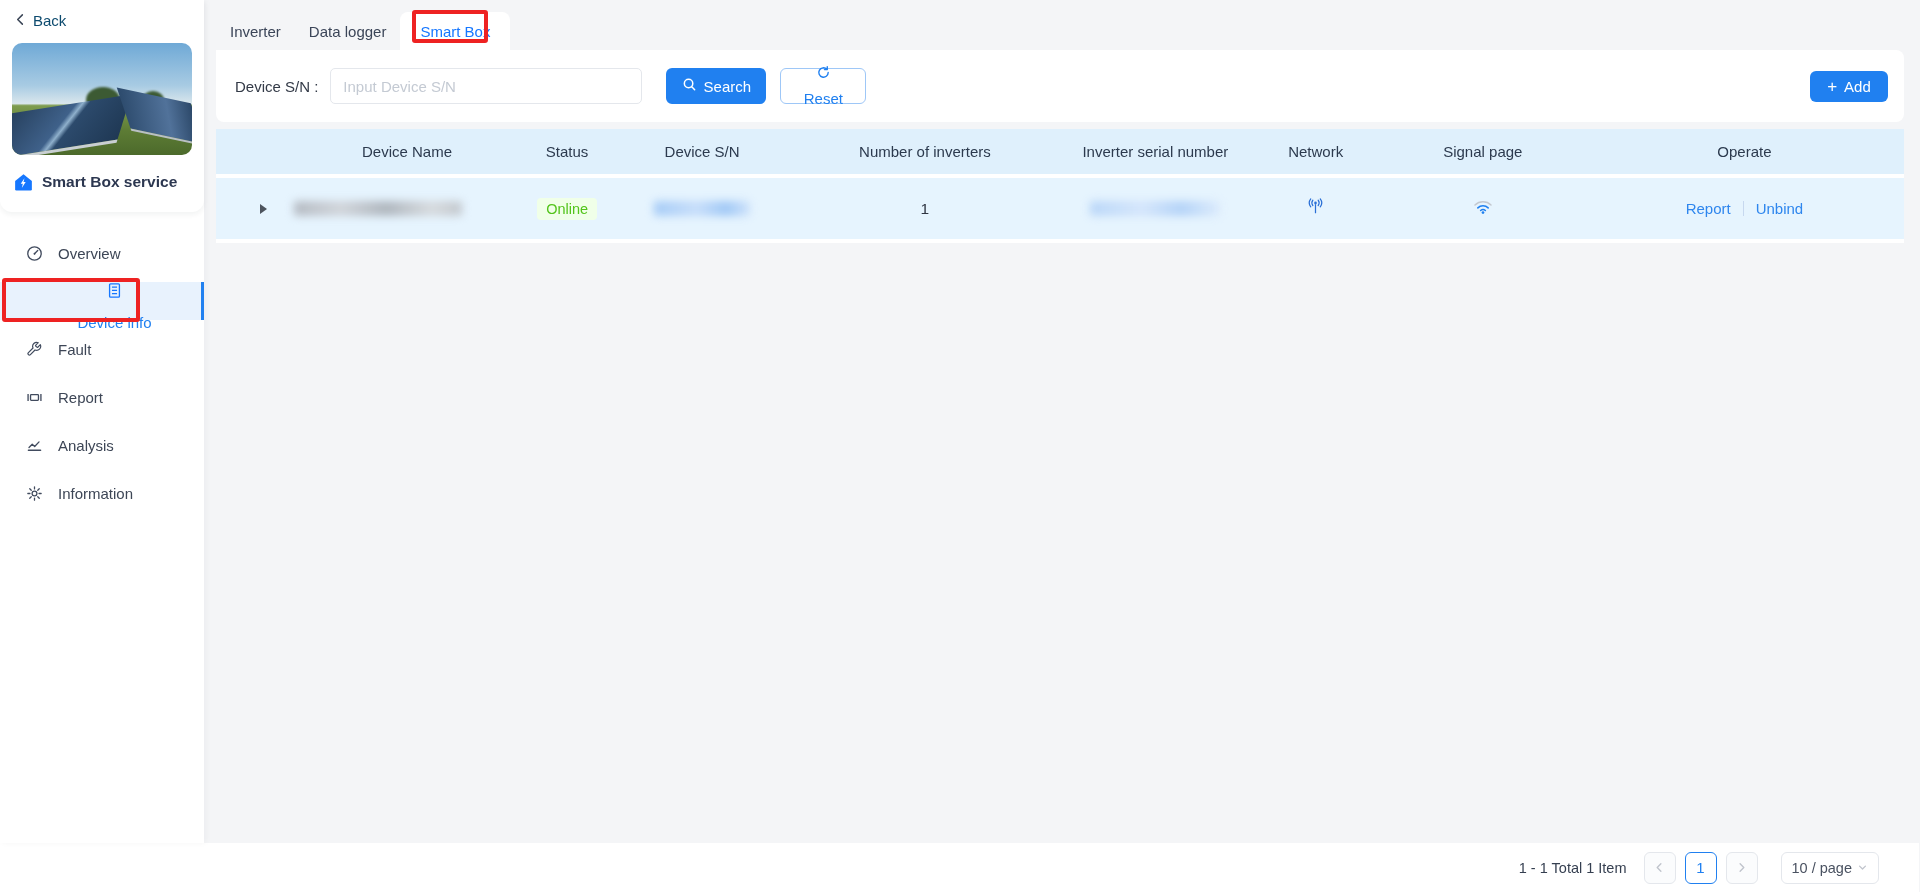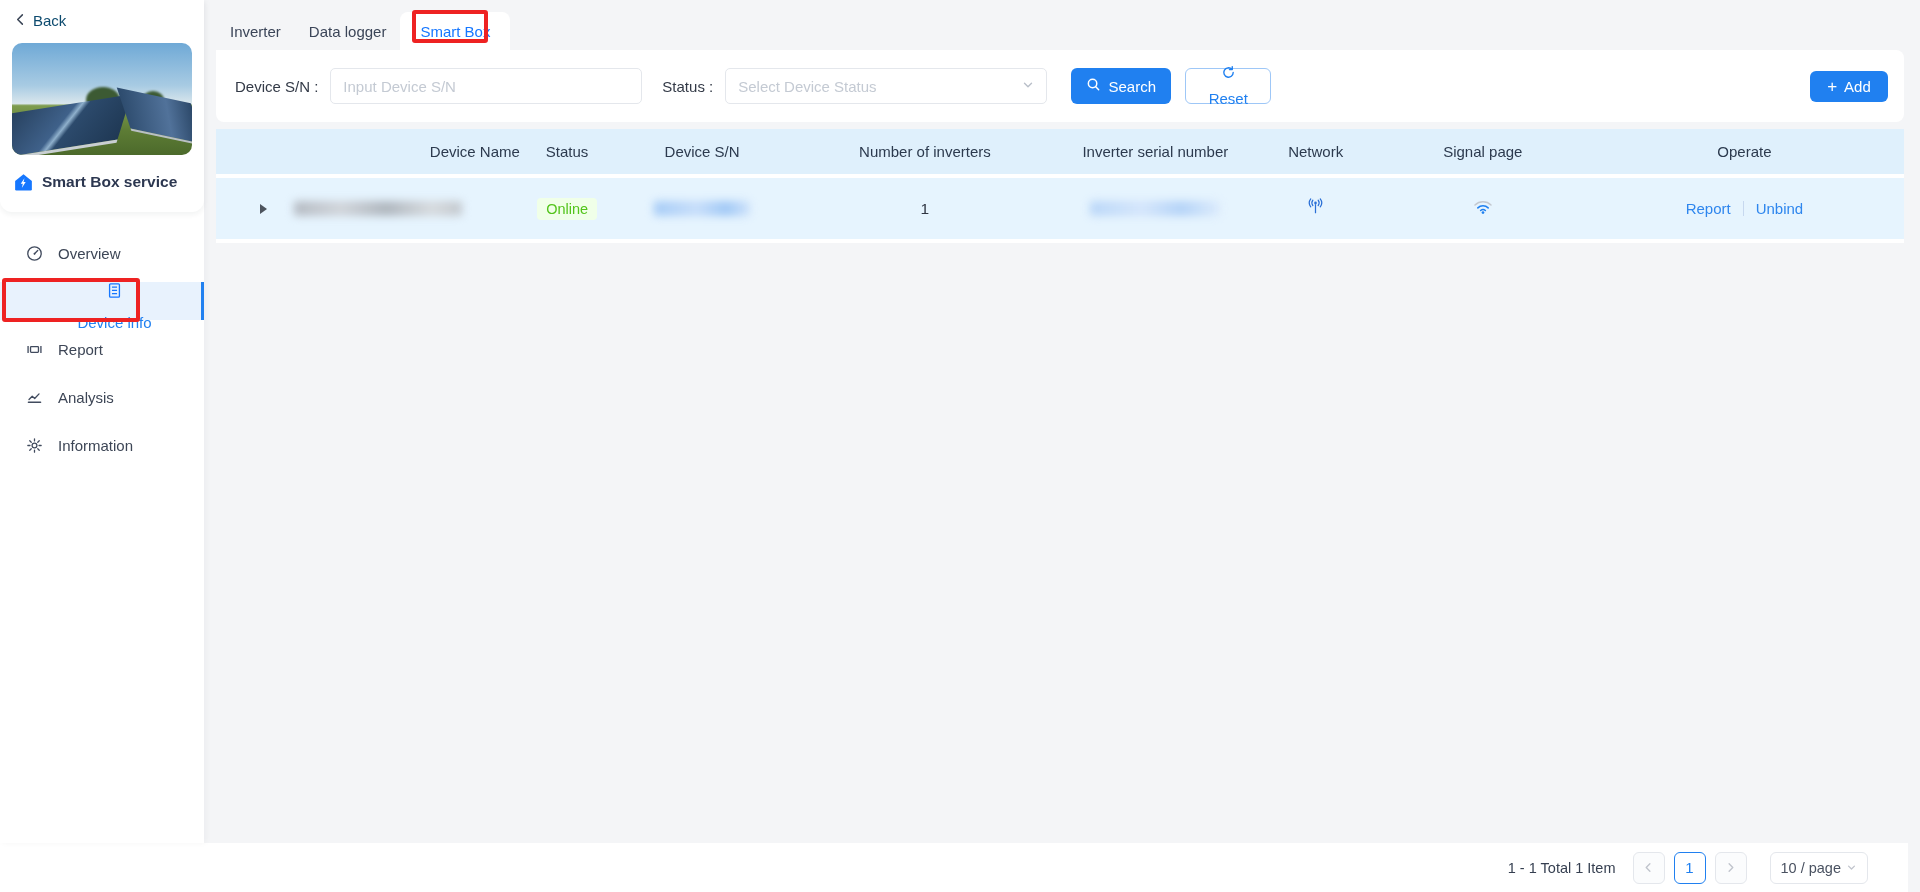--- a/index.html
+++ b/index.html
@@ -65,39 +65,39 @@
     border-color:#9ec7f7;flex-direction:column;}
   .btn-add{margin-left:auto;width:78px;height:31px;background:var(--primary,#2080f0);color:#fff;
     font-size:15px;border-radius:6px;}
   .btn-add .plus{font-size:17px;line-height:1;}
 
   
   .grid{display:grid;grid-template-columns:3.8% 14.2% 5.6% 10.4% 16% 11.3% 7.7% 12.1% 18.9%;
     align-items:center;}
   .thead{height:45px;background:var(--header_bg,#dff0fc);font-size:15px;color:#2c3a4e;}
   .th{text-align:center;}
-  .th.left{text-align:right;padding-left:14px;}
+  .th.left{text-align:center;padding-left:14px;}
   .trow{height:69px;background:var(--row_bg,#e6f4fe);border-top:4px solid #fff;border-bottom:4px solid #fff;}
   .td{display:flex;justify-content:center;align-items:center;}
   .td.left{justify-content:flex-start;padding-left:14px;}
   .caret{width:0;height:0;border-left:7px solid #4d545e;border-top:5px solid transparent;
     border-bottom:5px solid transparent;margin-left:30px;cursor:pointer;}
   .redact{height:15px;border-radius:3px;filter:blur(4px);}
   .redact.gray{width:168px;background:linear-gradient(90deg,#b4bac2,#d0d4da 28%,#aeb5bd 55%,#d6dade 82%,#c2c7cd);}
   .redact.blue{width:96px;background:linear-gradient(90deg,#a5cbf6,#c6ddfa 45%,#9fc7f5 75%,#cfe3fb);}
   .redact.blue2{width:130px;background:linear-gradient(90deg,#b9d6f8,#d4e5fb 40%,#b3d2f7 70%,#dcebfc);}
   .badge-online{font-size:14.5px;color:var(--online_green,#52c41a);background:var(--online_bg,#f0ffe8);
     padding:3px 9px;border-radius:4px;}
   .num{font-size:15.5px;color:#2f3542;}
   .ops{display:flex;align-items:center;gap:12px;font-size:15px;color:var(--link,#2e86ee);}
   .ops .sep{width:1px;height:15px;background:#c7d8ef;}
   .op-link{cursor:pointer;}
 
   
-  .footer{position:absolute;left:0;right:12px;bottom:0;height:49px;background:#fff;
+  .footer{position:absolute;left:0;right:1px;bottom:0;height:49px;background:#fff;
     display:flex;align-items:center;justify-content:flex-end;padding-right:40px;gap:9px;}
   .total{font-size:14.5px;color:#353f50;margin-right:8px;}
   .pg-btn{width:32px;height:32px;border:1px solid #e4e7ec;border-radius:6px;background:#fbfcfd;
     display:flex;align-items:center;justify-content:center;cursor:pointer;}
   .pg-btn.page{border-color:var(--primary,#2080f0);color:var(--primary,#2080f0);background:#fff;
     font-size:15px;}
   .pg-size{margin-left:14px;height:32px;min-width:88px;border:1px solid #e4e7ec;border-radius:6px;
     background:#fff;display:flex;align-items:center;justify-content:center;gap:5px;
     font-size:14.5px;color:#4a5261;padding:0 10px;cursor:pointer;}
 </style>
@@ -149,20 +149,28 @@
         <div class="anno device-info"></div>
         <span class="nicon">
           <svg width="17" height="17" viewBox="0 0 18 18" fill="none" stroke="#1677ff" stroke-width="1.4">
               <rect x="3.8" y="2" width="10.4" height="14" rx="1"></rect>
               <path d="M6.3 5.4 h5.4 M6.3 8.9 h5.4 M6.3 12.4 h5.4"></path>
             </svg>
         </span>
         <span>Device info</span>
       </div>
 
+      <div class="nav-item">
+        <span class="nicon">
+          <svg width="16" height="16" viewBox="0 0 24 24" fill="none" stroke="#414b5e" stroke-width="1.8" stroke-linecap="round" stroke-linejoin="round">
+              <path d="M14.7 6.3a1 1 0 0 0 0 1.4l1.6 1.6a1 1 0 0 0 1.4 0l3.77-3.77a6 6 0 0 1-7.94 7.94l-6.91 6.91a2.12 2.12 0 0 1-3-3l6.91-6.91a6 6 0 0 1 7.94-7.94l-3.76 3.76z"></path>
+            </svg>
+        </span>
+        <span>Fault</span>
+      </div>
 
       <div class="nav-item">
         <span class="nicon">
           <svg width="17" height="17" viewBox="0 0 18 18" fill="none" stroke="#414b5e" stroke-width="1.4">
               <path d="M2.2 5.2 v7.6 M15.8 5.2 v7.6"></path>
               <rect x="4.8" y="6" width="8.4" height="6" rx="0.8"></rect>
             </svg>
         </span>
         <span>Report</span>
       </div>
@@ -200,31 +208,20 @@
       </div>
       <div class="tab active">
         <div class="anno smart-box"></div>
         <span>Smart Box</span>
       </div>
     </div>
 
     <div class="filter-card">
       <span class="f-label">Device S/N :</span>
       <input class="f-input" type="text" placeholder="Input Device S/N" style="">
-      <div class="status-group">
-        <span class="f-label">Status :</span>
-        <div class="f-select">
-          <span class="ph">Select Device Status</span>
-          <span>
-            <svg width="12" height="12" viewBox="0 0 12 12">
-                <path d="M2.5 4.3 L6 7.8 L9.5 4.3" stroke="#b9bfc9" stroke-width="1.4" fill="none" stroke-linecap="round" stroke-linejoin="round"></path>
-              </svg>
-          </span>
-        </div>
-      </div>
       <button class="btn btn-search">
         <span>
           <svg width="15" height="15" viewBox="0 0 16 16">
               <circle cx="7" cy="7" r="4.5" stroke="#fff" stroke-width="1.6" fill="none"></circle>
               <path d="M10.4 10.4 L13.5 13.5" stroke="#fff" stroke-width="1.6" stroke-linecap="round"></path>
             </svg>
         </span>
         <span>Search</span>
       </button>
       <button class="btn btn-reset">

